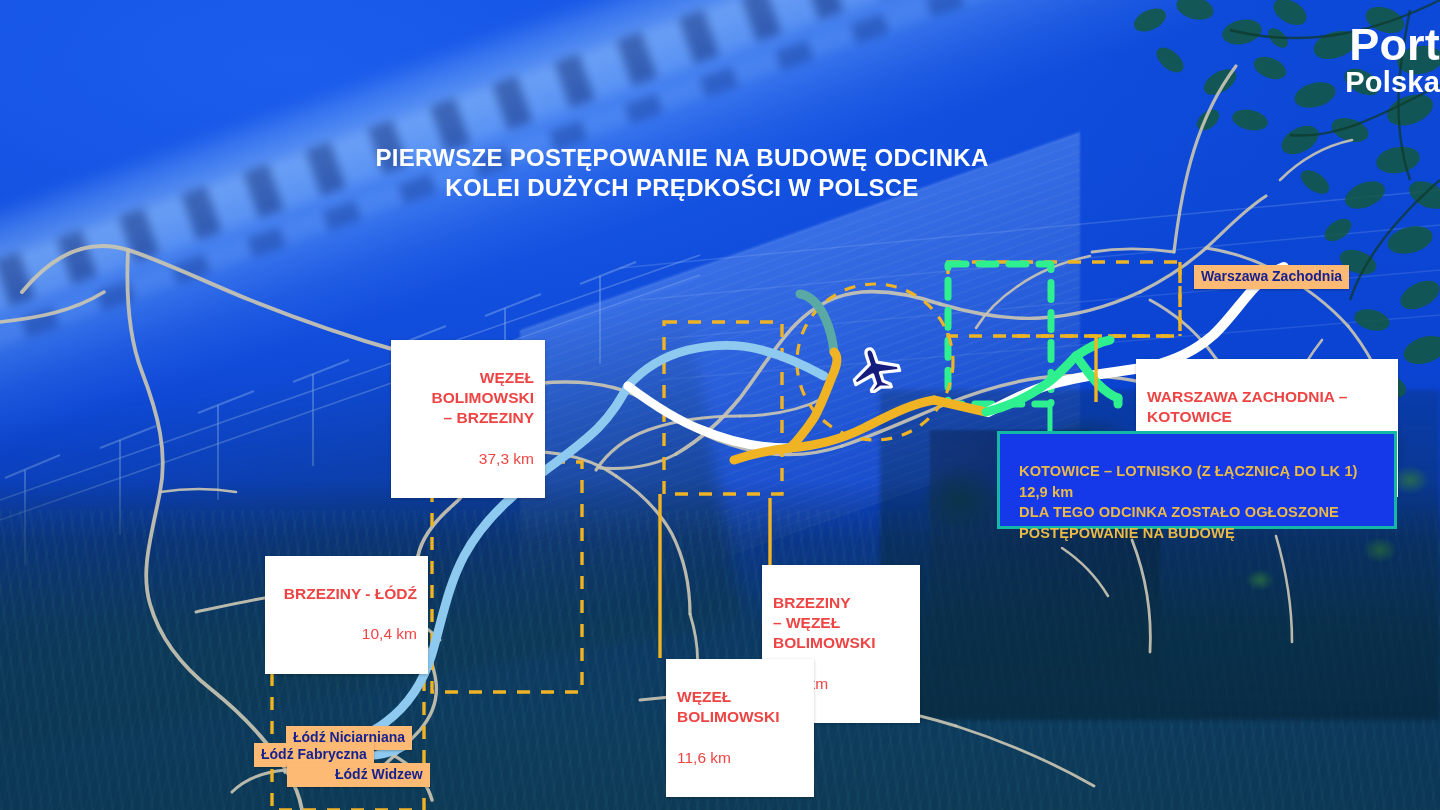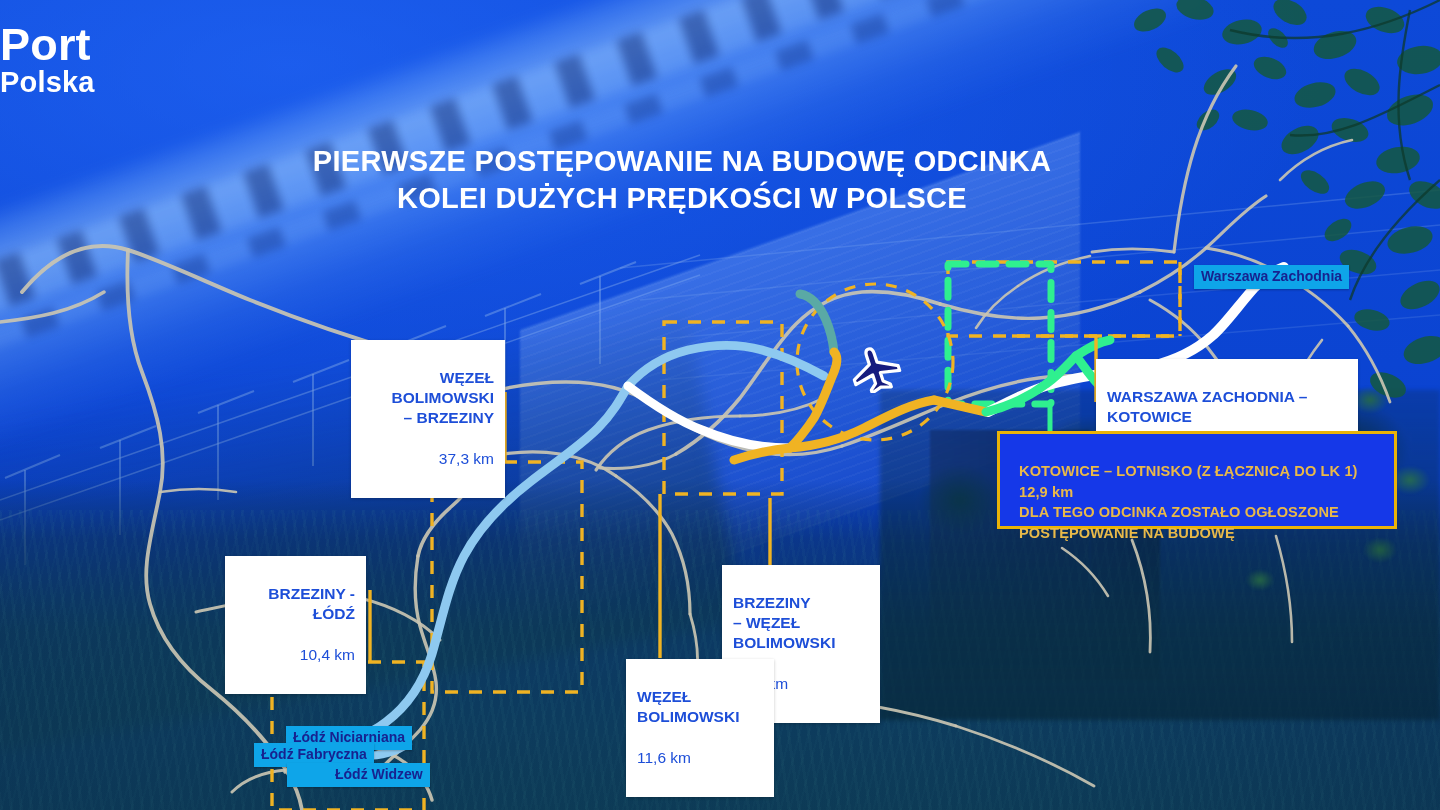--- a/index.html
+++ b/index.html
@@ -136,57 +136,58 @@
   .vig{
     position:absolute;inset:0;
     background:radial-gradient(120% 110% at 50% 30%, rgba(0,0,0,0) 55%, rgba(3,18,70,.35) 100%);
   }
 
   
   .maplayer{position:absolute;inset:0;}
 
   
   .brand{
-    position:absolute;left:0;top:22px;width:1440px;text-align:left;
+    position:absolute;left:0;top:22px;width:1440px;text-align:right;
     color:#ffffff;font-weight:700;letter-spacing:.2px;line-height:1.03;
   }
   .brand .l1{font-size:45px;display:block;}
   .brand .l2{font-size:29px;display:block;}
 
   .subtitle{
     position:absolute;left:0;top:143px;width:1364px;text-align:center;
-    color:#ffffff;font-weight:700;font-size:29px;line-height:1.26;
+    color:#ffffff;font-weight:700;font-size:24px;line-height:1.26;
     letter-spacing:.3px;
   }
   .subtitle span{display:block;}
 
   
   .card{
-    position:absolute;background:#ffffff;color:#1d4ed8;
+    position:absolute;background:#ffffff;color:#ef4444;
     font-weight:700;font-size:15.5px;line-height:1.30;
     padding:8px 11px 9px 11px;
     box-shadow:0 1px 3px rgba(0,0,0,.22);
     white-space:pre-line;
+    margin-left:40px;
   }
   .card .km{font-weight:400;}
   .card.right{text-align:right;}
   .card.left{text-align:left;}
 
   
   .pill{
-    position:absolute;background:#0ea5e9;color:#17228f;
+    position:absolute;background:#fdba74;color:#17228f;
     font-weight:700;font-size:14px;line-height:1.1;
     padding:4px 7px 5px 7px;white-space:nowrap;
     box-shadow:0 1px 2px rgba(0,0,0,.25);
   }
 
   
   .greenbox{
     position:absolute;left:997px;top:431px;width:400px;height:98px;
-    background:#1538e8;border:3px solid #eab308;
+    background:#1538e8;border:3px solid #14b8a6;
   }
   .greenbox .gtxt{
     position:absolute;left:19px;top:27px;right:12px;
     color:#e9b949;font-weight:700;font-size:14.6px;line-height:1.42;
     white-space:pre-line;letter-spacing:.1px;
   }
 
   
   .wz{position:absolute;left:1194px;top:265px;}
 
@@ -405,21 +406,21 @@
     <div>WĘZEŁ BOLIMOWSKI
 – BRZEZINY</div>
     <div class="km">37,3 km</div>
   </div>
 
   <div class="card left" style="left:1096px;top:359px;width:262px;">
     <div>WARSZAWA ZACHODNIA – KOTOWICE</div>
     <div class="km">18,1 km</div>
   </div>
 
-  <div class="card right" style="left:225px;top:556px;width:141px;">
+  <div class="card right" style="left:225px;top:556px;width:163px;">
     <div>BRZEZINY - ŁÓDŹ</div>
     <div class="km">10,4 km</div>
   </div>
 
   <div class="card left" style="left:722px;top:565px;width:158px;">
     <div>BRZEZINY
 – WĘZEŁ BOLIMOWSKI</div>
     <div class="km">14,3 km</div>
   </div>
 

